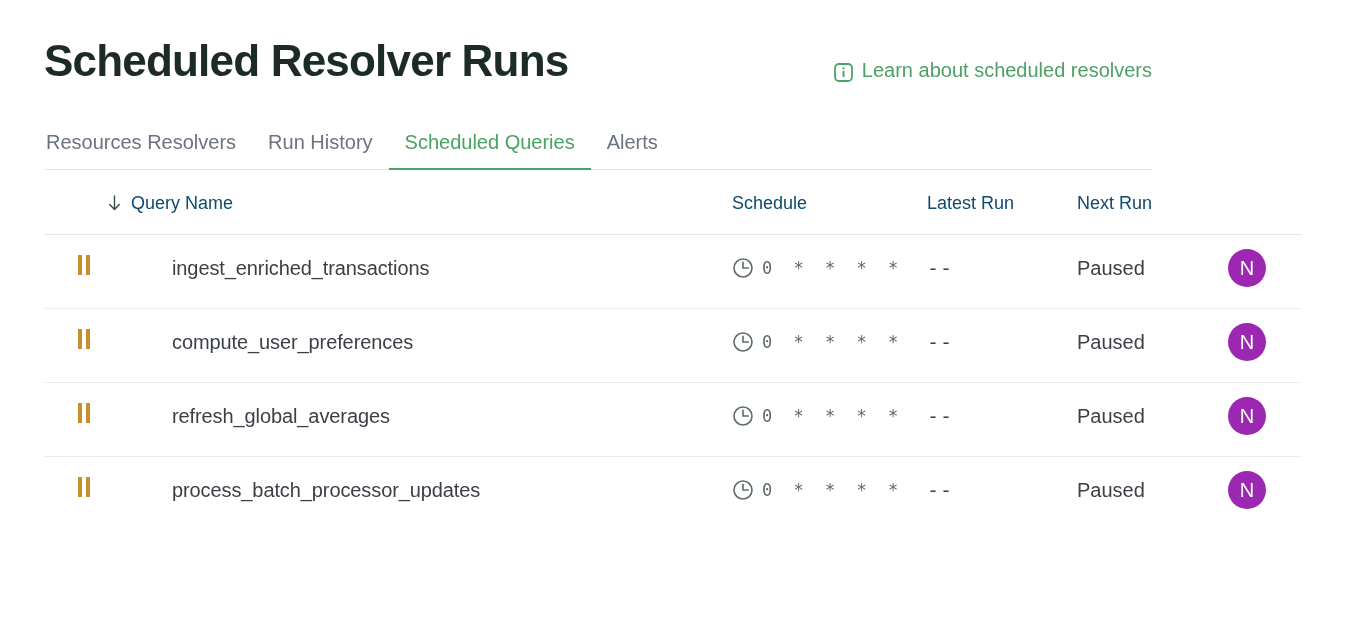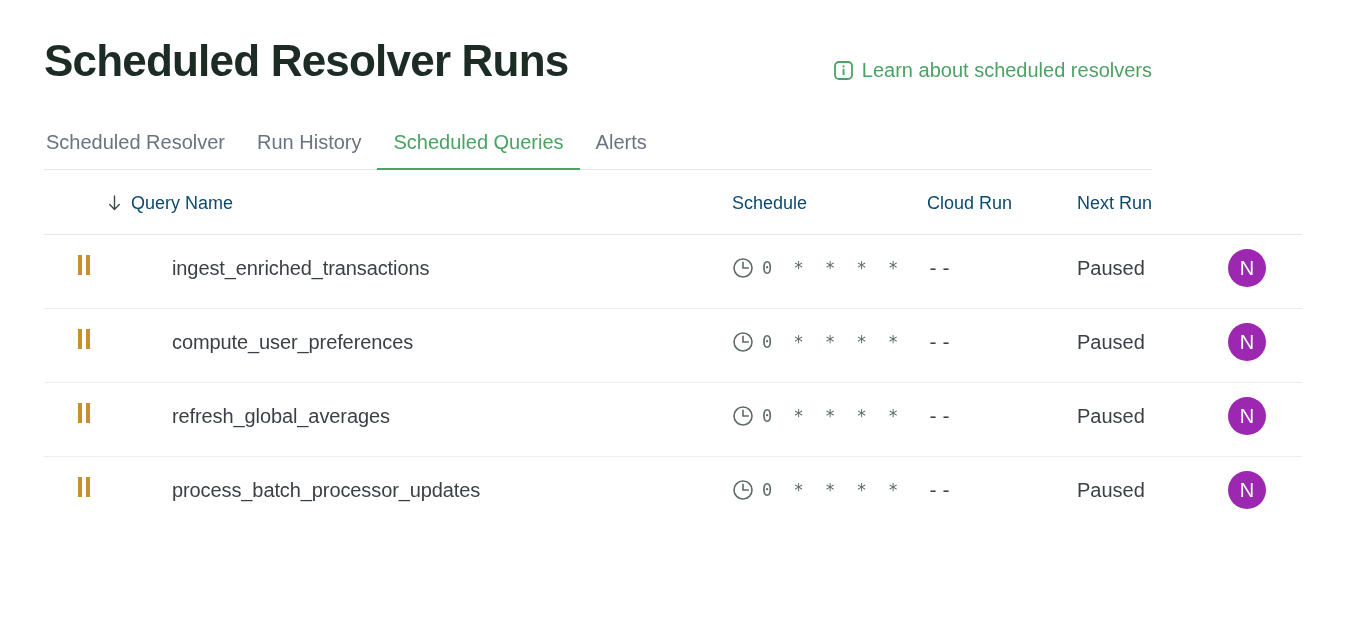--- a/index.html
+++ b/index.html
@@ -34,21 +34,21 @@
     font-size: 44px;
     line-height: 50px;
     font-weight: 700;
     color: #1c2b24;
     letter-spacing: -0.8px;
     margin: 0;
     white-space: nowrap;
   }
   .learn-link {
     display: flex;
-    align-items: center;
+    align-items: flex-end;
     gap: 9px;
     color: #4da165;
     font-size: 20px;
     line-height: 24px;
     text-decoration: none;
     white-space: nowrap;
     padding-bottom: 4px;
     cursor: pointer;
     margin-left: 45px;
   }
@@ -224,21 +224,21 @@
           <rect x="1" y="1" width="17" height="17" rx="4" ry="4" fill="none" stroke="#4da165" stroke-width="1.8"></rect>
           <circle cx="9.5" cy="5.4" r="1.1" fill="#4da165"></circle>
           <rect x="8.6" y="7.8" width="1.9" height="6.2" fill="#4da165"></rect>
         </svg>
       </span>
       <span>Learn about scheduled resolvers</span>
     </a>
   </div>
 
   <div class="tabs">
-    <button class="tab">Scheduled Resolver</button>
+    <button class="tab">Resources Resolvers</button>
     <button class="tab">Run History</button>
     <button class="tab active">Scheduled Queries</button>
     <button class="tab">Alerts</button>
   </div>
 
   <table class="table">
     <colgroup>
       <col class="col-action">
       <col class="col-name">
       <col class="col-schedule">
@@ -252,21 +252,21 @@
           <span class="th-name-inner">
             <span class="sort-arrow">
               <svg viewBox="0 0 13 17" width="13" height="17" xmlns="http://www.w3.org/2000/svg">
                 <path d="M6.5 1 V14 M1.7 9.6 L6.5 14.6 L11.3 9.6" fill="none" stroke="#3a4a44" stroke-width="1.4" stroke-linecap="round" stroke-linejoin="round"></path>
               </svg>
             </span>
             <span>Query Name</span>
           </span>
         </th>
         <th class="th-schedule">Schedule</th>
-        <th class="th-latest">Cloud Run</th>
+        <th class="th-latest">Latest Run</th>
         <th class="th-next">Next Run</th>
         <th></th>
       </tr>
     </thead>
     <tbody>
 
       <tr class="data-row">
         <td class="pause-cell">
           <span class="pause-icon">
               <i></i>

